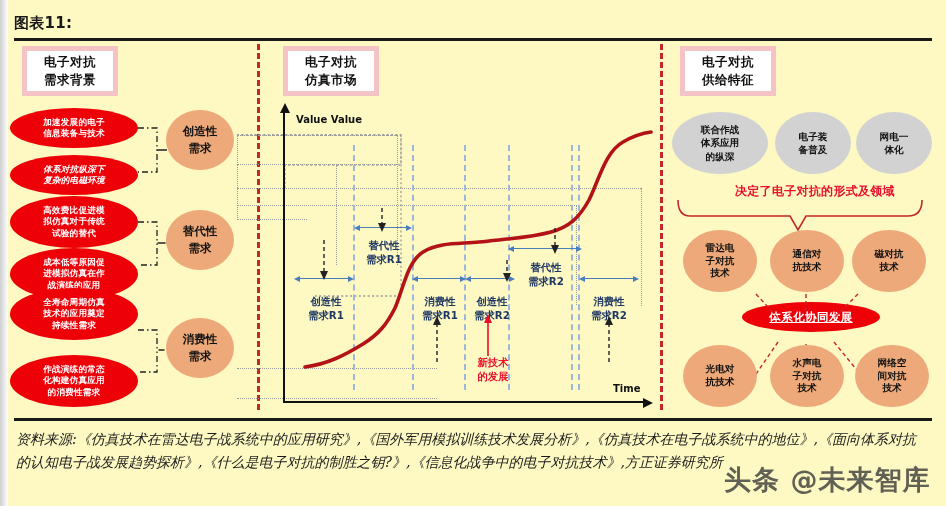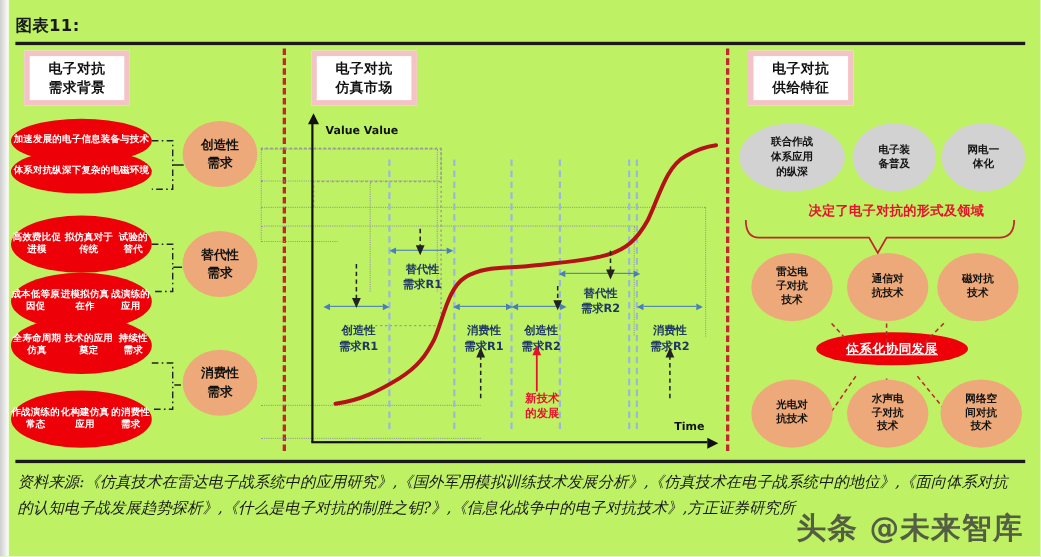--- a/index.html
+++ b/index.html
@@ -6,21 +6,21 @@
     margin: 0; padding: 0;
     background: #ffffff;
   }
   body {
     font-family: "DejaVu Sans", "Liberation Sans", sans-serif;
   }
   #page {
     position: relative;
     width: 946px;
     height: 506px;
-    background: #bef264;
+    background: #fef9c3;
     overflow: hidden;
   }
 
   
   .title-row {
     position: absolute;
     left: 14px; top: 10px;
     width: 918px; height: 26px;
     display: flex; align-items: center;
     font-size: 15px; font-weight: 700;
@@ -54,26 +54,25 @@
     position: absolute;
     width: 0; top: 44px; height: 366px;
     border-left: 3px dashed #c1272d;
   }
 
   
   .red-ell {
     position: absolute;
     background: #ee0008;
     border-radius: 50%;
-    display: flex; 
+    display: flex; flex-direction: column;
     align-items: center; justify-content: center;
     color: #ffffff;
     font-size: 8.6px; font-weight: 700;
     line-height: 1.32;
-    text-align: center;
     letter-spacing: .2px;
   }
   
   .orange-ell {
     position: absolute;
     background: #eda979;
     border-radius: 50%;
     display: flex; flex-direction: column;
     align-items: center; justify-content: center;
     color: #111;
@@ -241,21 +240,21 @@
 
   <div class="panel-head" style="left:22px; top:46px; width:96px; height:50px;">
     <span>电子对抗</span>
     <span>需求背景</span>
   </div>
 
   <div class="red-ell" style="left:10px; top:108px; width:128px; height:40px;">
     <span>加速发展的电子</span>
     <span>信息装备与技术</span>
   </div>
-  <div class="red-ell" style="left:10px; top:136px; width:128px; height:40px;">
+  <div class="red-ell" style="left:10px; top:155px; width:128px; height:40px;font-style:italic;">
     <span>体系对抗纵深下</span>
     <span>复杂的电磁环境</span>
   </div>
   <div class="red-ell" style="left:10px; top:196px; width:128px; height:52px;">
     <span>高效费比促进模</span>
     <span>拟仿真对于传统</span>
     <span>试验的替代</span>
   </div>
   <div class="red-ell" style="left:10px; top:248px; width:128px; height:52px;">
     <span>成本低等原因促</span>

